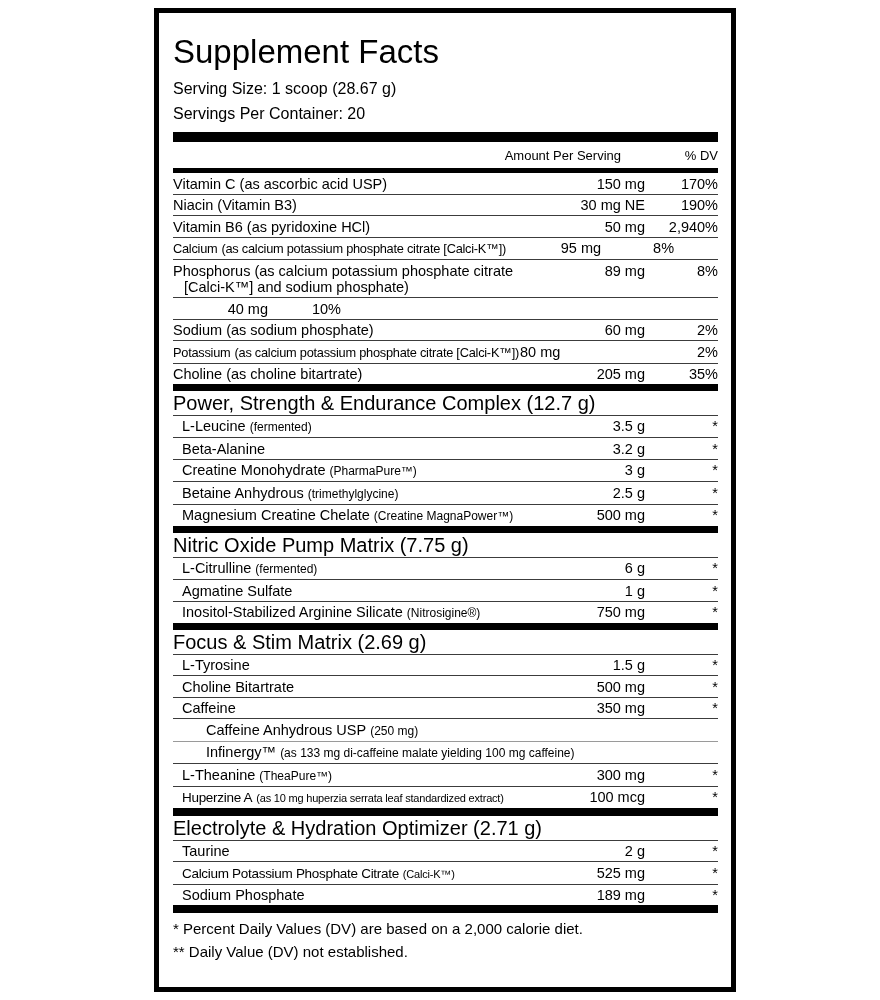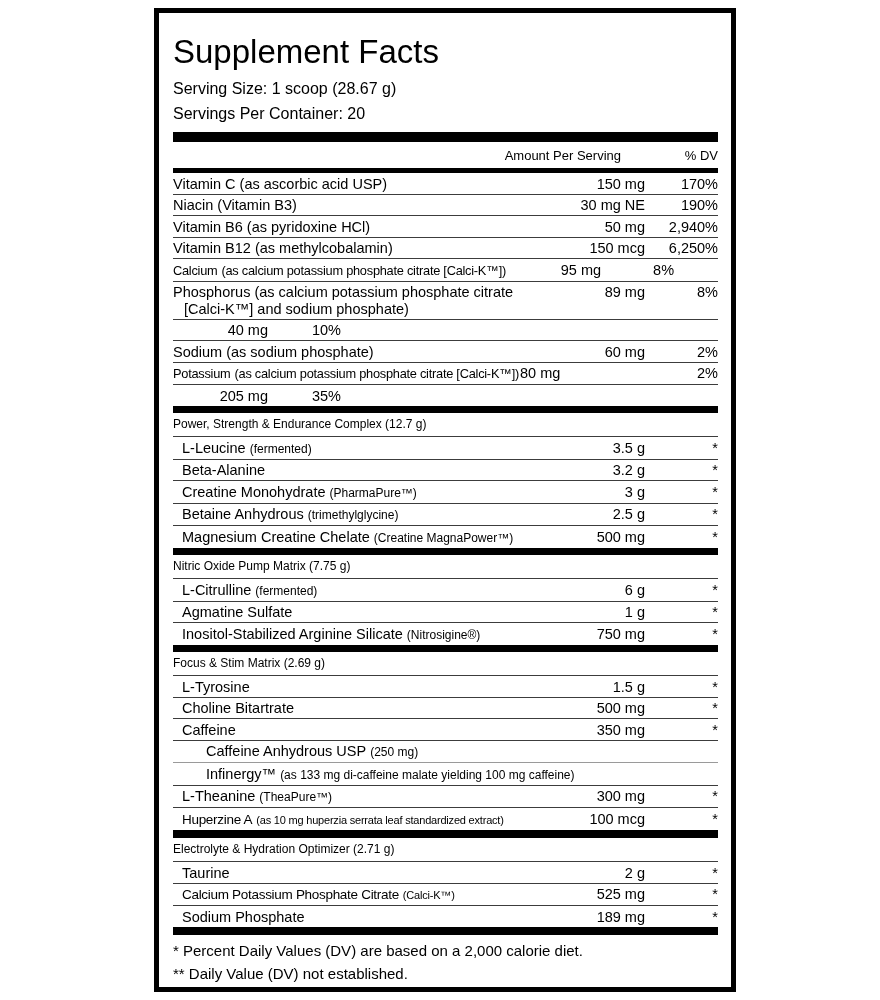--- a/index.html
+++ b/index.html
@@ -26,21 +26,21 @@
   .h-dv{width:73px;text-align:right;}
   .row{display:flex;align-items:baseline;padding:2.5px 0 1.5px;
     border-bottom:1.5px solid #3c3c3c;font-size:14.5px;line-height:16.5px;}
   .row .name{flex:1 1 auto;min-width:0;}
   .row .amt{flex:0 1 95px;text-align:right;white-space:nowrap;}
   .row .dv{flex:0 0 73px;text-align:right;white-space:nowrap;}
   .row .dt{margin-left:4px;}
   .row .dt2{display:block;padding-left:11px;}
   .row.last{border-bottom:none;}
   
-  .sec-title{font-size:12px;line-height:17px;padding:3.5px 0 3px;
+  .sec-title{font-size:20px;line-height:17px;padding:3.5px 0 3px;
     border-bottom:1.5px solid #3c3c3c;}
   .sec .row{padding-left:9px;}
   .sec .row .dt{font-size:12px;}
   
   .row.cram .name{flex:0 0 auto;white-space:nowrap;}
   .row.cram .nm,.row.cram .dt{font-size:12.8px;letter-spacing:-0.25px;}
   .row.flow .amt{flex:1 1 auto;text-align:left;padding-left:1px;}
   
   .row.condensed .nm{font-size:13.5px;letter-spacing:-0.3px;}
   .row.condensed .dt{font-size:11px;letter-spacing:-0.2px;}
@@ -72,25 +72,20 @@
       <div class="row">
     <span class="name"><span class="nm">Niacin</span><span class="dt">(Vitamin B3)</span></span>
     <span class="amt">30 mg NE</span>
     <span class="dv">190%</span>
   </div>
       <div class="row">
     <span class="name"><span class="nm">Vitamin B6</span><span class="dt">(as pyridoxine HCl)</span></span>
     <span class="amt">50 mg</span>
     <span class="dv">2,940%</span>
   </div>
-      <div class="row">
-    <span class="name"><span class="nm">Vitamin B12</span><span class="dt">(as methylcobalamin)</span></span>
-    <span class="amt">150 mcg</span>
-    <span class="dv">6,250%</span>
-  </div>
       <div class="row cram">
     <span class="name"><span class="nm">Calcium</span><span class="dt">(as calcium potassium phosphate citrate [Calci-K™])</span></span>
     <span class="amt">95 mg</span>
     <span class="dv">8%</span>
   </div>
       <div class="row">
     <span class="name"><span class="nm">Phosphorus</span><span class="dt">(as calcium potassium phosphate citrate</span><span class="dt2">[Calci-K™] and sodium phosphate)</span></span>
     <span class="amt">89 mg</span>
     <span class="dv">8%</span>
   </div>
@@ -102,20 +97,21 @@
     <span class="name"><span class="nm">Sodium</span><span class="dt">(as sodium phosphate)</span></span>
     <span class="amt">60 mg</span>
     <span class="dv">2%</span>
   </div>
       <div class="row cram flow">
     <span class="name"><span class="nm">Potassium</span><span class="dt">(as calcium potassium phosphate citrate [Calci-K™])</span></span>
     <span class="amt">80 mg</span>
     <span class="dv">2%</span>
   </div>
       <div class="row last">
+    <span class="name"><span class="nm">Choline</span><span class="dt">(as choline bitartrate)</span></span>
     <span class="amt">205 mg</span>
     <span class="dv">35%</span>
   </div>
     </div>
   <div class="bar bar7"></div>
   <div id="sections">
       <div class="sec">
         <div class="sec-title">Power, Strength &amp; Endurance Complex (12.7 g)</div>
         <div class="row">
     <span class="name"><span class="nm">L-Leucine</span><span class="dt">(fermented)</span></span>

